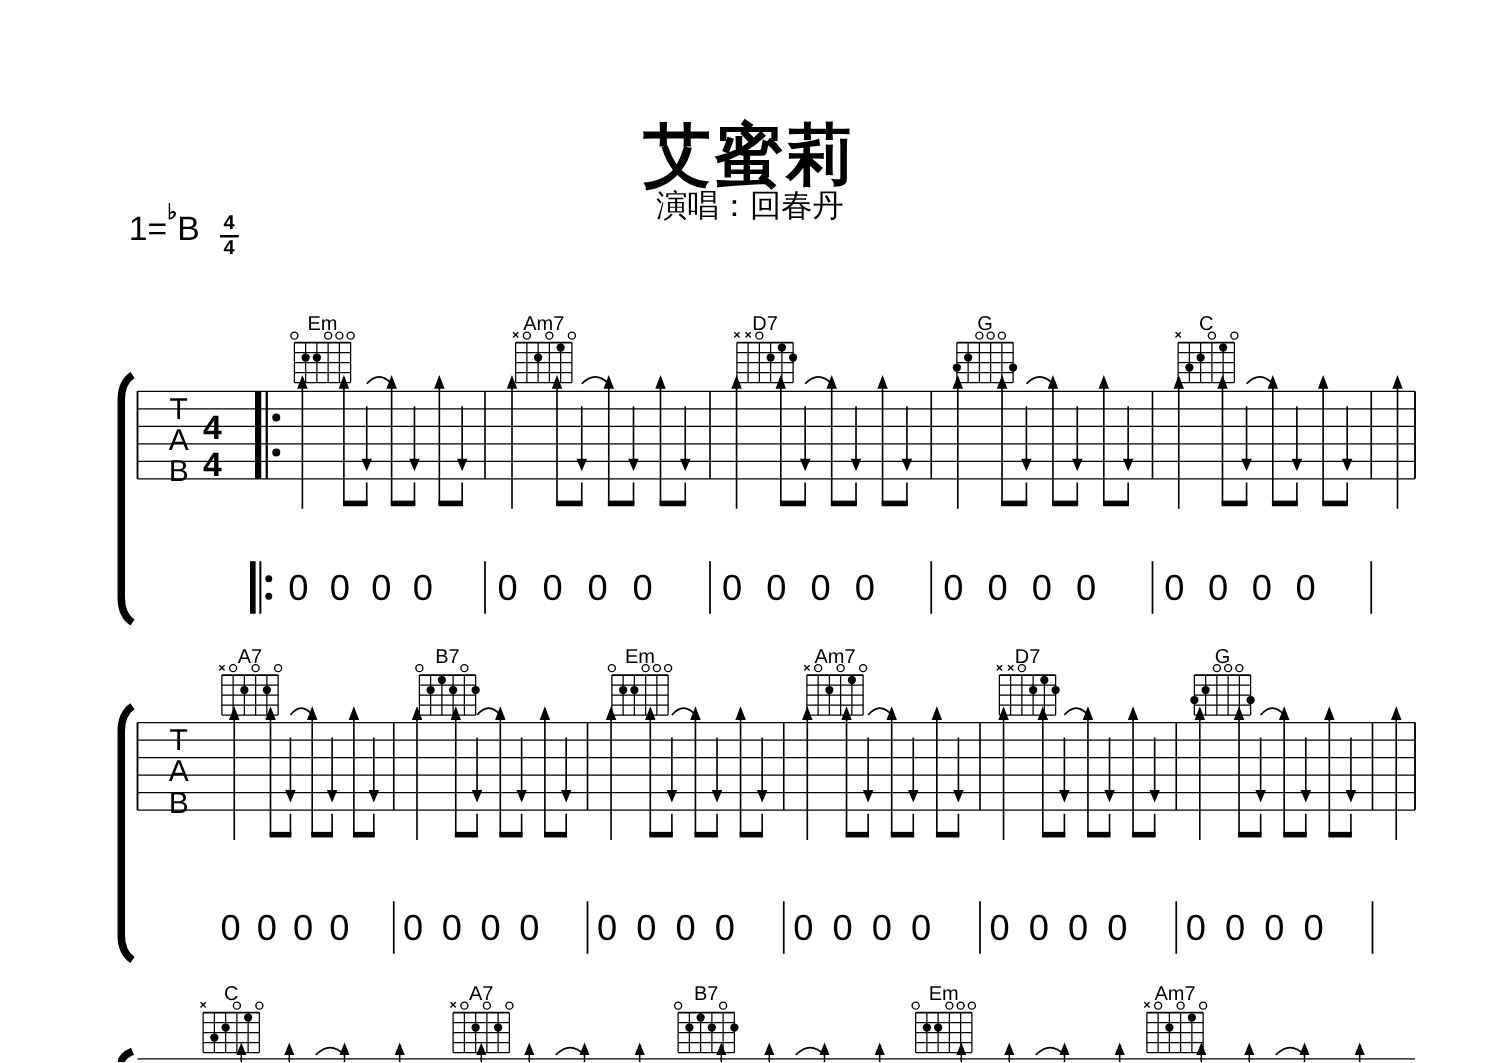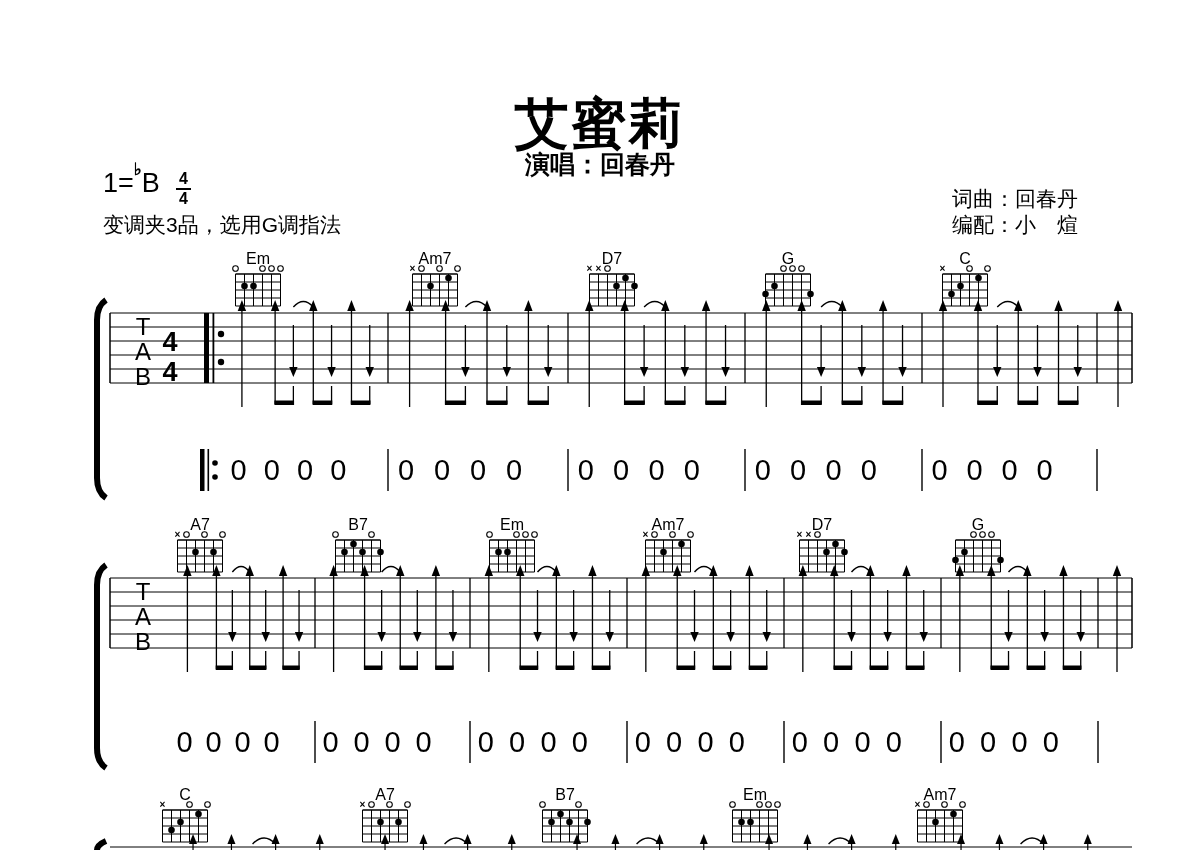--- a/index.html
+++ b/index.html
@@ -1,21 +1,21 @@
 <!DOCTYPE html>
 <html><head>
 <meta charset="utf-8">
 <style>
   html,body{margin:0;padding:0;background:#fff;}
   .page{position:relative;width:1200px;height:850px;background:#ffffff;overflow:hidden;
         font-family:"Liberation Sans",sans-serif;color:#000;}
   .title{position:absolute;top:88px;left:50%;transform:translateX(-50%);
          font-size:54px;font-weight:bold;letter-spacing:3px;white-space:nowrap;}
   .subtitle{position:absolute;top:148px;left:50%;transform:translateX(-50%);
-            font-size:25px;font-weight:bold;white-space:nowrap;}
+            font-size:25px;font-weight:normal;white-space:nowrap;}
   .keyline{position:absolute;top:168px;left:103px;font-size:27px;font-weight:500;
            display:flex;align-items:flex-start;white-space:nowrap;}
   .keyline .flat{font-size:17px;position:relative;top:-9px;font-weight:bold;}
   .frac{display:inline-flex;flex-direction:column;align-items:center;margin-left:16px;
         font-size:16px;font-weight:bold;line-height:1.0;position:relative;top:3px;}
   .frac .bar{width:15px;height:2px;background:#000;margin:1px 0;}
   .capoline{position:absolute;top:211px;left:103px;font-size:21px;font-weight:500;white-space:nowrap;}
   .credits{position:absolute;top:186px;left:952px;font-size:21px;font-weight:500;
            line-height:1.22;white-space:nowrap;}
   svg text{font-family:"Liberation Sans",sans-serif;}
@@ -31,26 +31,21 @@
     <span>1=</span>
       <span class="flat">♭</span>
       <span>B</span>
     <span class="frac">
       <span>4</span>
       <span class="bar"></span>
       <span>4</span>
     </span>
   </div>
 
-  <div class="capoline">变调夹3品，选用G调指法</div>
 
-  <div class="credits">
-    <div>词曲：回春丹</div>
-    <div>编配：小　煊</div>
-  </div>
 
   <svg id="score" width="1200" height="850" viewBox="0 0 1200 850" style="position:absolute;left:0;top:0;">
       <g>
         <path d="M 106 300 Q 97 306 97 320 L 97 478 Q 97 492 106 498" stroke="#000" stroke-width="6" fill="none"></path>
         <g>
           <line x1="110" y1="313" x2="1132" y2="313" stroke="#000" stroke-width="1"></line>
           <line x1="110" y1="327" x2="1132" y2="327" stroke="#000" stroke-width="1"></line>
           <line x1="110" y1="341" x2="1132" y2="341" stroke="#000" stroke-width="1"></line>
           <line x1="110" y1="355" x2="1132" y2="355" stroke="#000" stroke-width="1"></line>
           <line x1="110" y1="369" x2="1132" y2="369" stroke="#000" stroke-width="1"></line>

